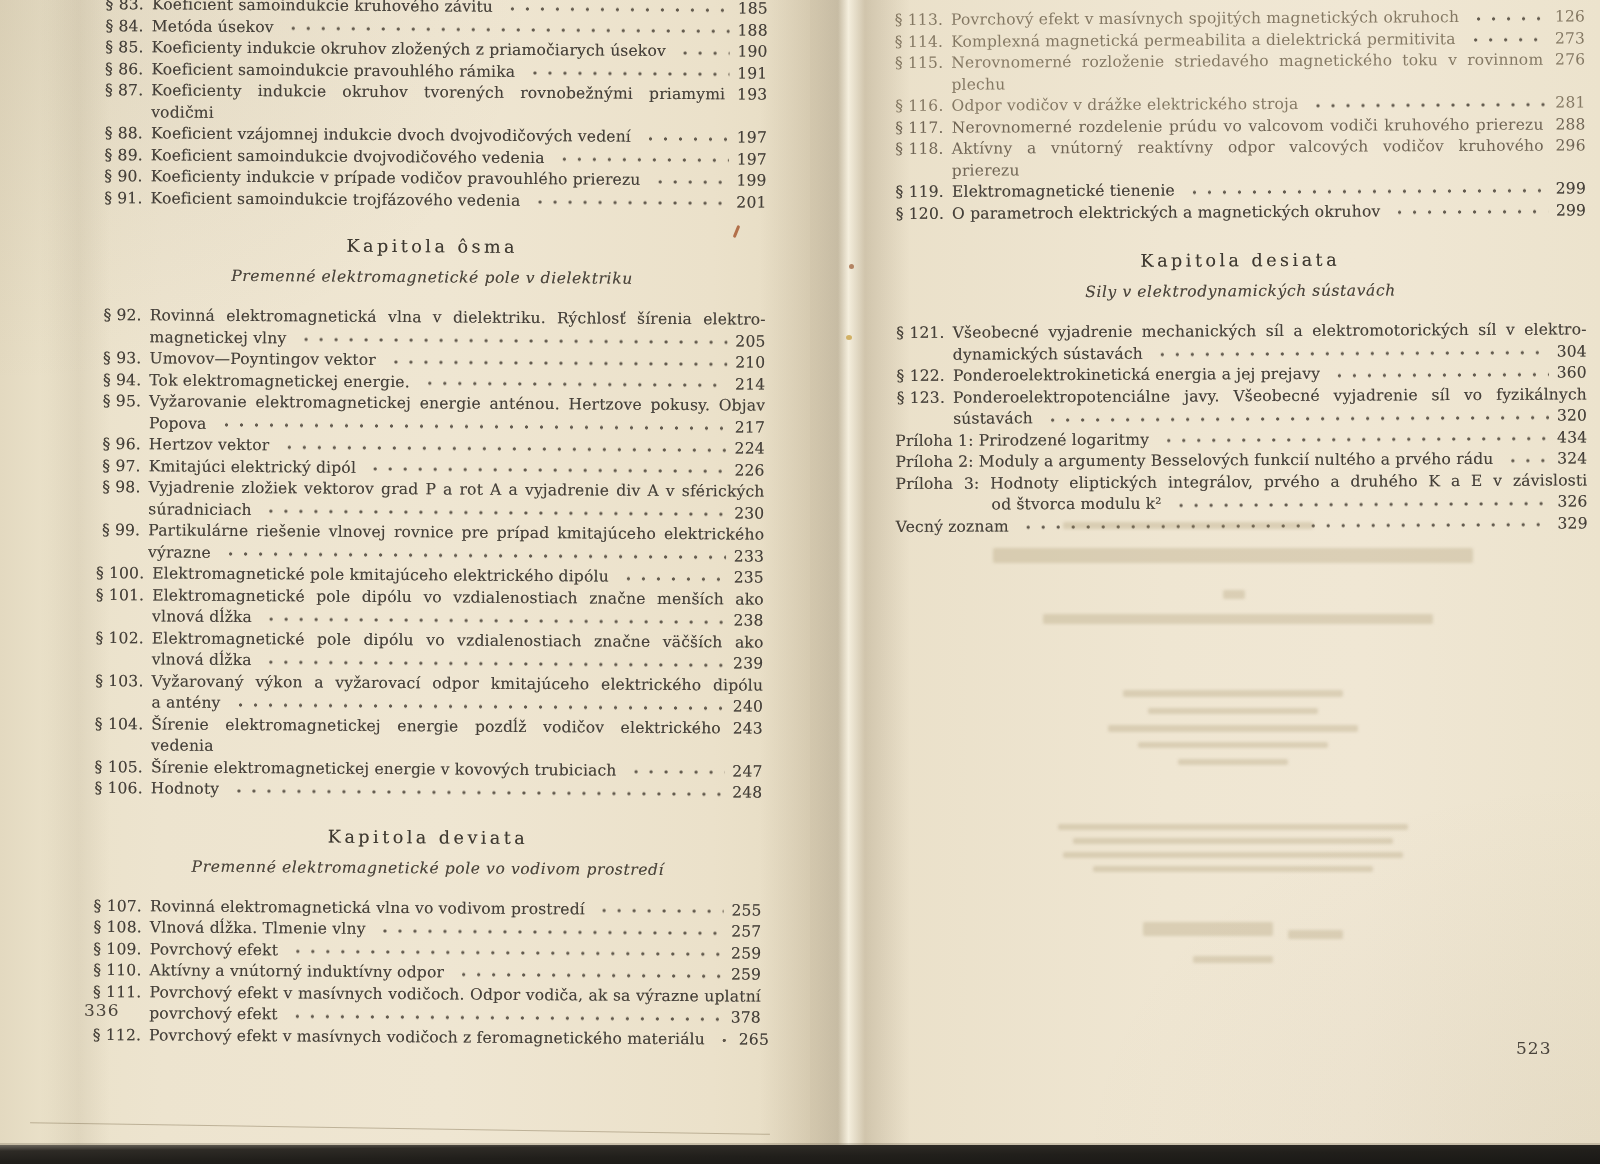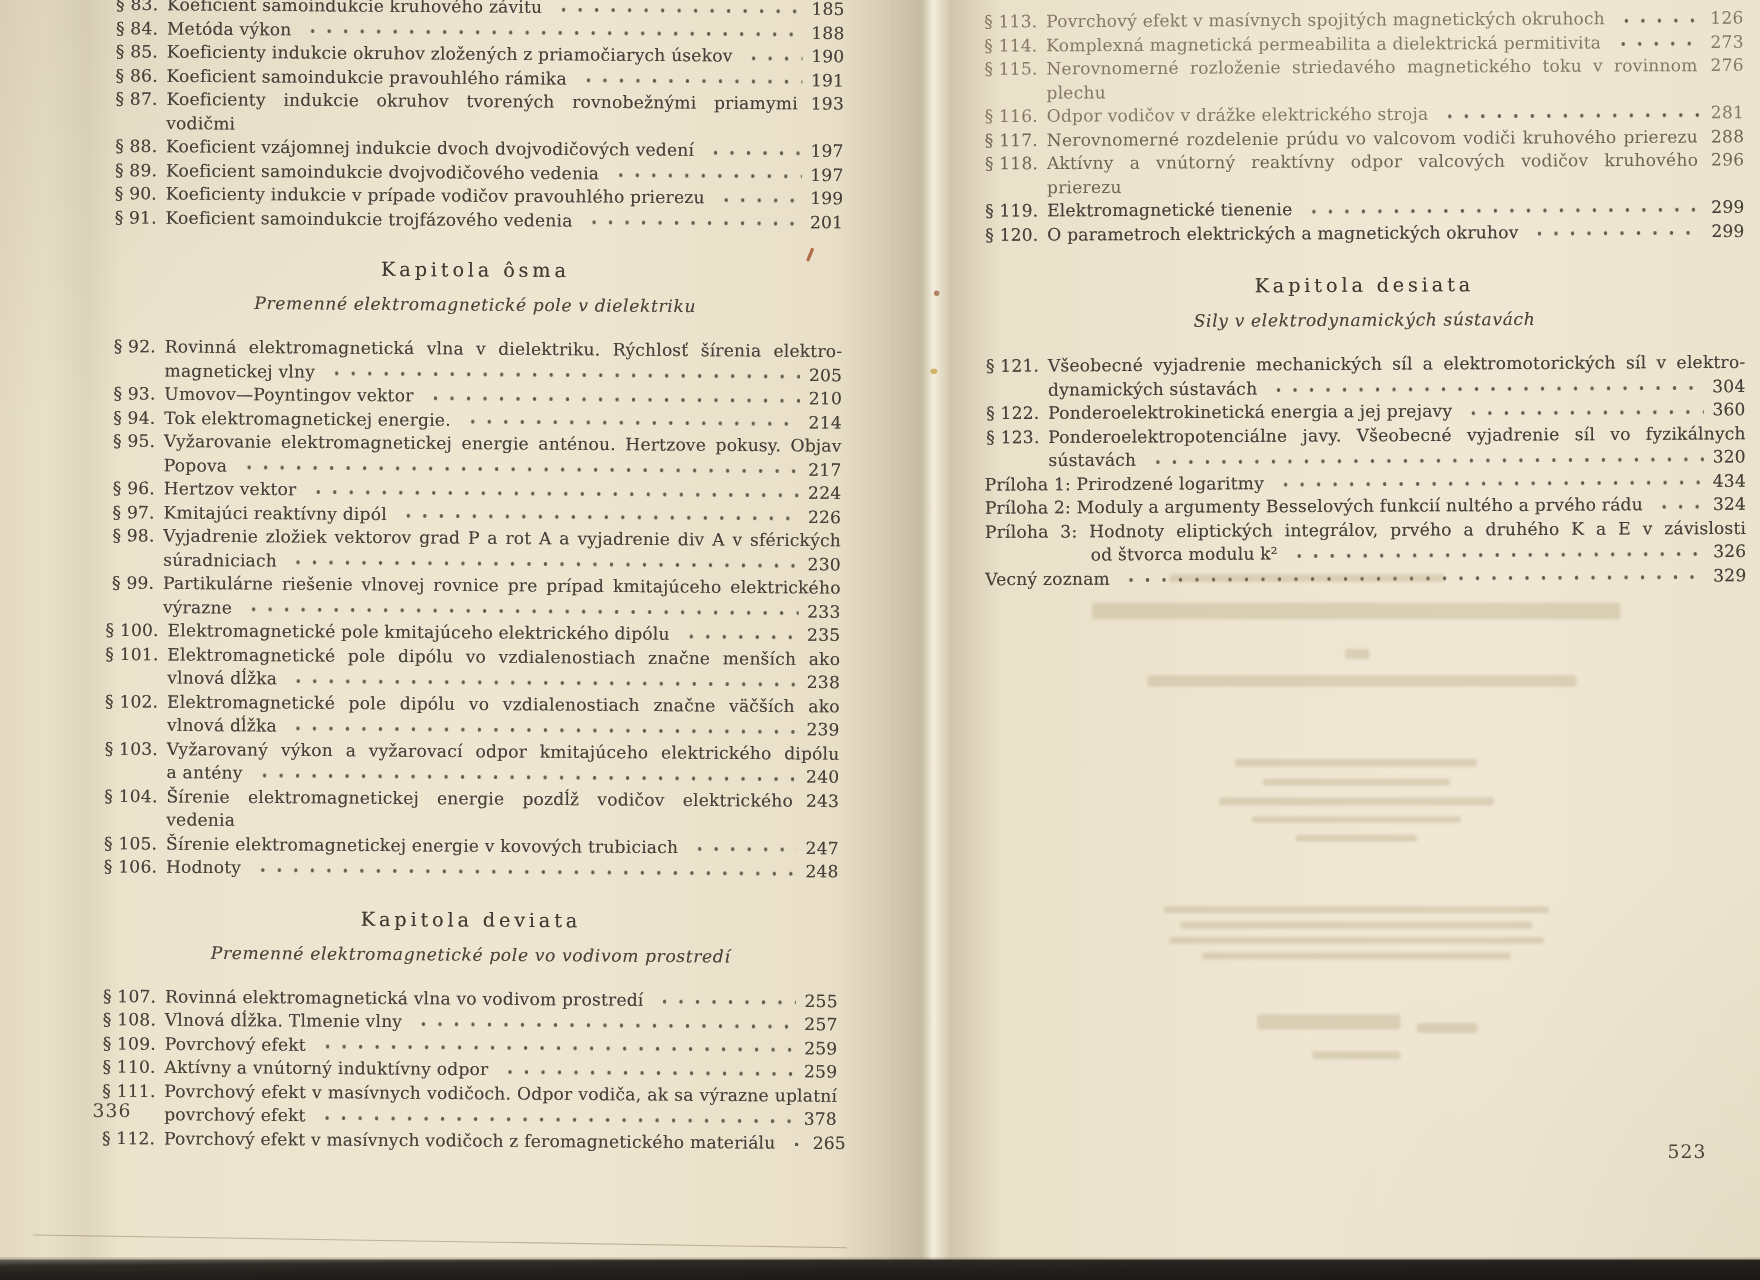--- a/index.html
+++ b/index.html
@@ -107,21 +107,21 @@
                 <span class="txt">Koeficient samoindukcie kruhového závitu</span>
                 <span class="dots"></span>
                 <span class="pg">185</span>
               </div>
             </div>
           </div>
           <div class="entry">
             <span class="num">§ 84.</span>
             <div class="etext">
               <div class="line flex">
-                <span class="txt">Metóda výkon</span>
+                <span class="txt">Metóda úsekov</span>
                 <span class="dots"></span>
                 <span class="pg">188</span>
               </div>
             </div>
           </div>
           <div class="entry">
             <span class="num">§ 85.</span>
             <div class="etext">
               <div class="line flex">
                 <span class="txt">Koeficienty indukcie okruhov zložených z priamočiarych úsekov</span>
@@ -242,21 +242,21 @@
                 <span class="txt">Hertzov vektor</span>
                 <span class="dots"></span>
                 <span class="pg">224</span>
               </div>
             </div>
           </div>
           <div class="entry">
             <span class="num">§ 97.</span>
             <div class="etext">
               <div class="line flex">
-                <span class="txt">Kmitajúci reaktívny dipól</span>
+                <span class="txt">Kmitajúci elektrický dipól</span>
                 <span class="dots"></span>
                 <span class="pg">226</span>
               </div>
             </div>
           </div>
           <div class="entry">
             <span class="num">§ 98.</span>
             <div class="etext">
               <div class="line fill">Vyjadrenie zložiek vektorov grad P a rot A a vyjadrenie div A v sférických</div>
               <div class="line flex">

